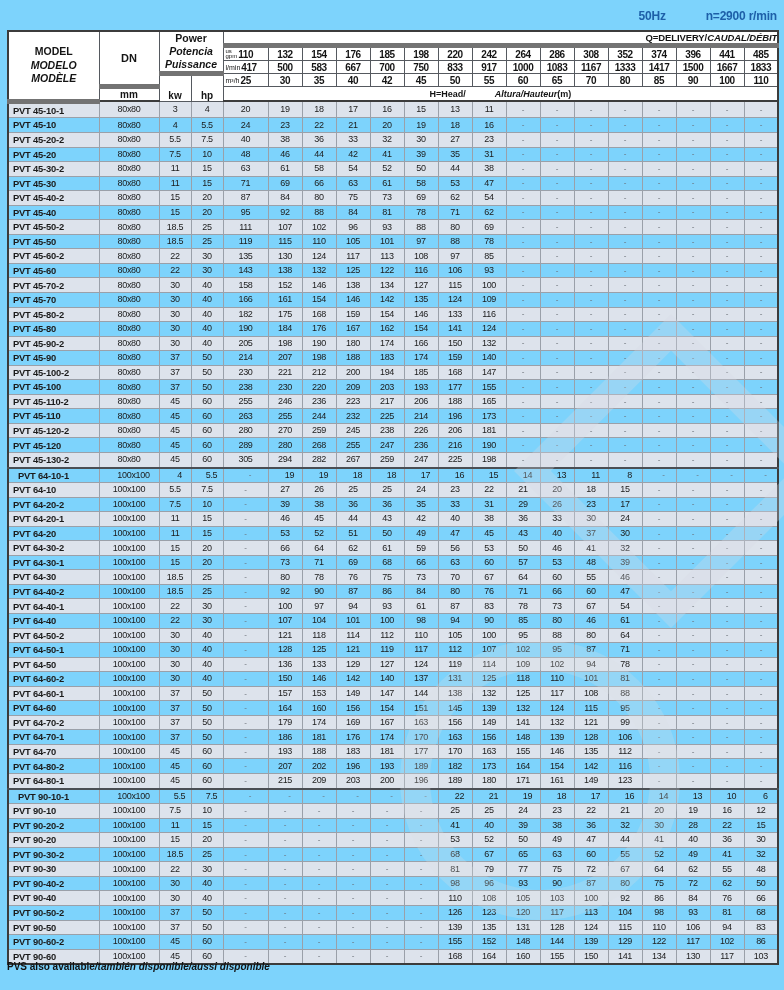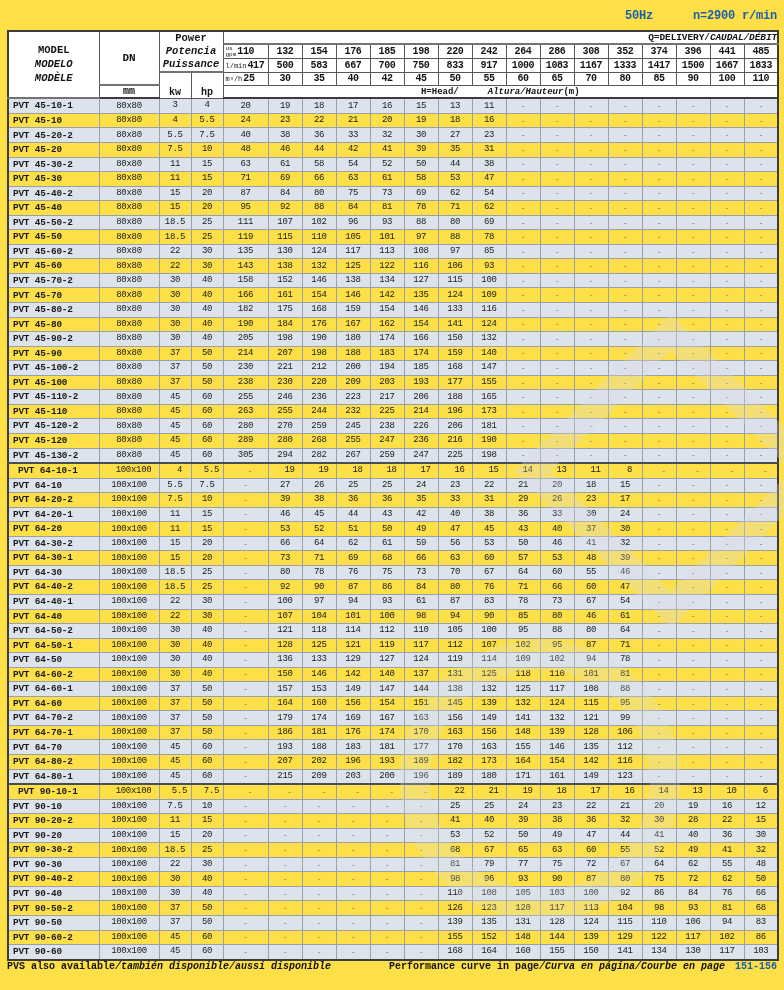--- a/index.html
+++ b/index.html
@@ -1,31 +1,31 @@
 <!DOCTYPE html>
 <html><head>
 <meta charset="utf-8">
 <style>
   html,body{margin:0;padding:0;background:#fff;}
-  .page{position:relative;width:784px;height:990px;background:#fde047;overflow:hidden;
-        font-family:Liberation Mono, monospace;color:#1b1b1b;}
+  .page{position:relative;width:784px;height:990px;background:#7dd3fc;overflow:hidden;
+        font-family:Liberation Sans, sans-serif;color:#1b1b1b;}
   
   .topmeta{position:absolute;top:9px;right:7px;display:flex;gap:40px;
            color:#1d5fa8;font-weight:bold;font-size:12px;letter-spacing:-0.2px;}
   
   .wm{position:absolute;pointer-events:none;z-index:5;}
   .wm1{left:560px;top:360px;width:170px;height:170px;border:26px solid rgba(215,219,227,0.30);transform:rotate(45deg);}
   .wm2{left:400px;top:640px;width:220px;height:220px;border:30px solid rgba(218,222,229,0.25);border-radius:50%;}
   
   table.main{position:absolute;left:7px;top:30px;width:770px;border-collapse:collapse;
              table-layout:fixed;z-index:2;}
   table.main{border:2px solid #3c3c3c;}
   .main th,.main td{border:1px solid #9aa0a9;overflow:hidden;white-space:nowrap;}
   .main thead th{border-color:#55595f;background:#fff;color:#141414;padding:0;}
-  .main thead tr.r1 th{border-bottom:2px solid #737373;margin-top:27px;}
+  .main thead tr.r1 th{border-bottom:5px solid #737373;margin-top:27px;}
   .main thead tr:last-child th{border-bottom:2px solid #3c3c3c;}
   th.modelhead{font-size:10.5px;font-weight:bold;line-height:1.3;}
   th.modelhead .it{font-style:italic;}
   th.dnhead{font-size:11px;font-weight:bold;}
   th.powerhead{font-size:10.5px;font-weight:bold;line-height:1.25;}
   th.powerhead .it{font-style:italic;}
   th.qtitle{font-size:9.5px;font-weight:bold;letter-spacing:-0.1px;text-align:right;}
   th.qtitle .it{font-style:italic;}
   th.qnum{font-size:10px;font-weight:bold;letter-spacing:-0.4px;text-align:center;}
   th.qfirst{font-size:10px;font-weight:bold;text-align:left;}
@@ -1478,18 +1478,15 @@
           <td class="qv">117</td>
           <td class="qv">103</td>
         </tr>
       </tbody>
   </table>
 
   <div class="footer">
     <div>
       <span>PVS also available</span><span class="it">/también disponible/aussi disponible</span>
     </div>
-    <div>
-      <span>Performance curve in page</span><span class="it">/Curva en página/Courbe en page</span><span class="pages">151-156</span>
-    </div>
   </div>
 
 </div>
 
 </body></html>

